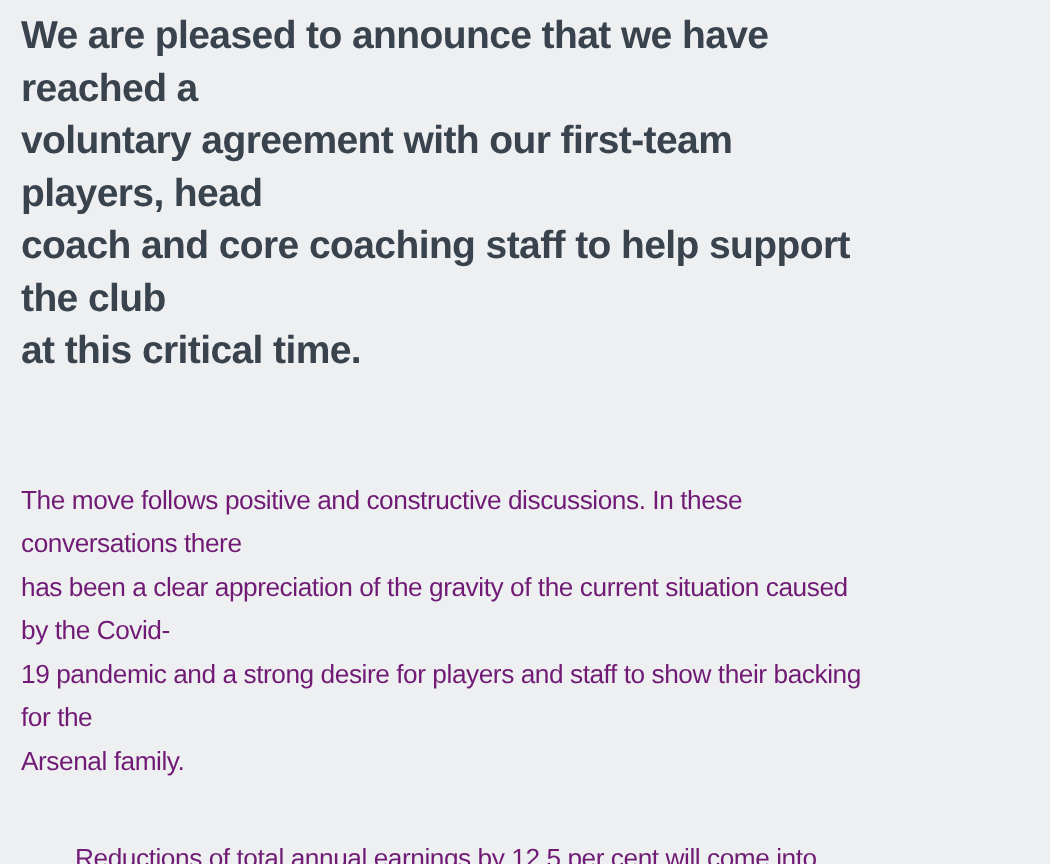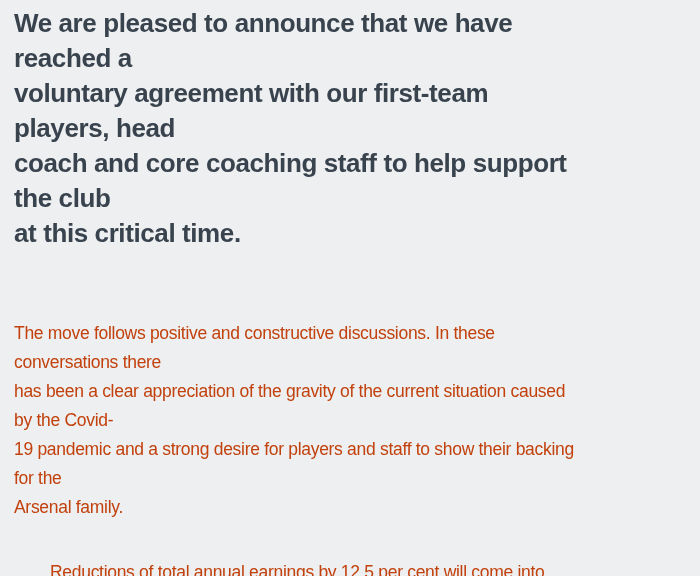--- a/index.html
+++ b/index.html
@@ -29,21 +29,21 @@
     color: #39434e;
     white-space: pre-line;
   }
   .article-paragraph {
     margin: 0;
     font-family: "Liberation Sans", sans-serif;
     font-weight: normal;
     font-size: 17.5px;
     line-height: 29px;
     letter-spacing: -0.3px;
-    color: #c2410c;
+    color: #701a75;
     white-space: pre-line;
   }
   .article-paragraph.first {
     margin-top: 68px;
   }
   .article-paragraph.second {
     margin-top: 36px;
     margin-left: 36px;
   }
 </style>

